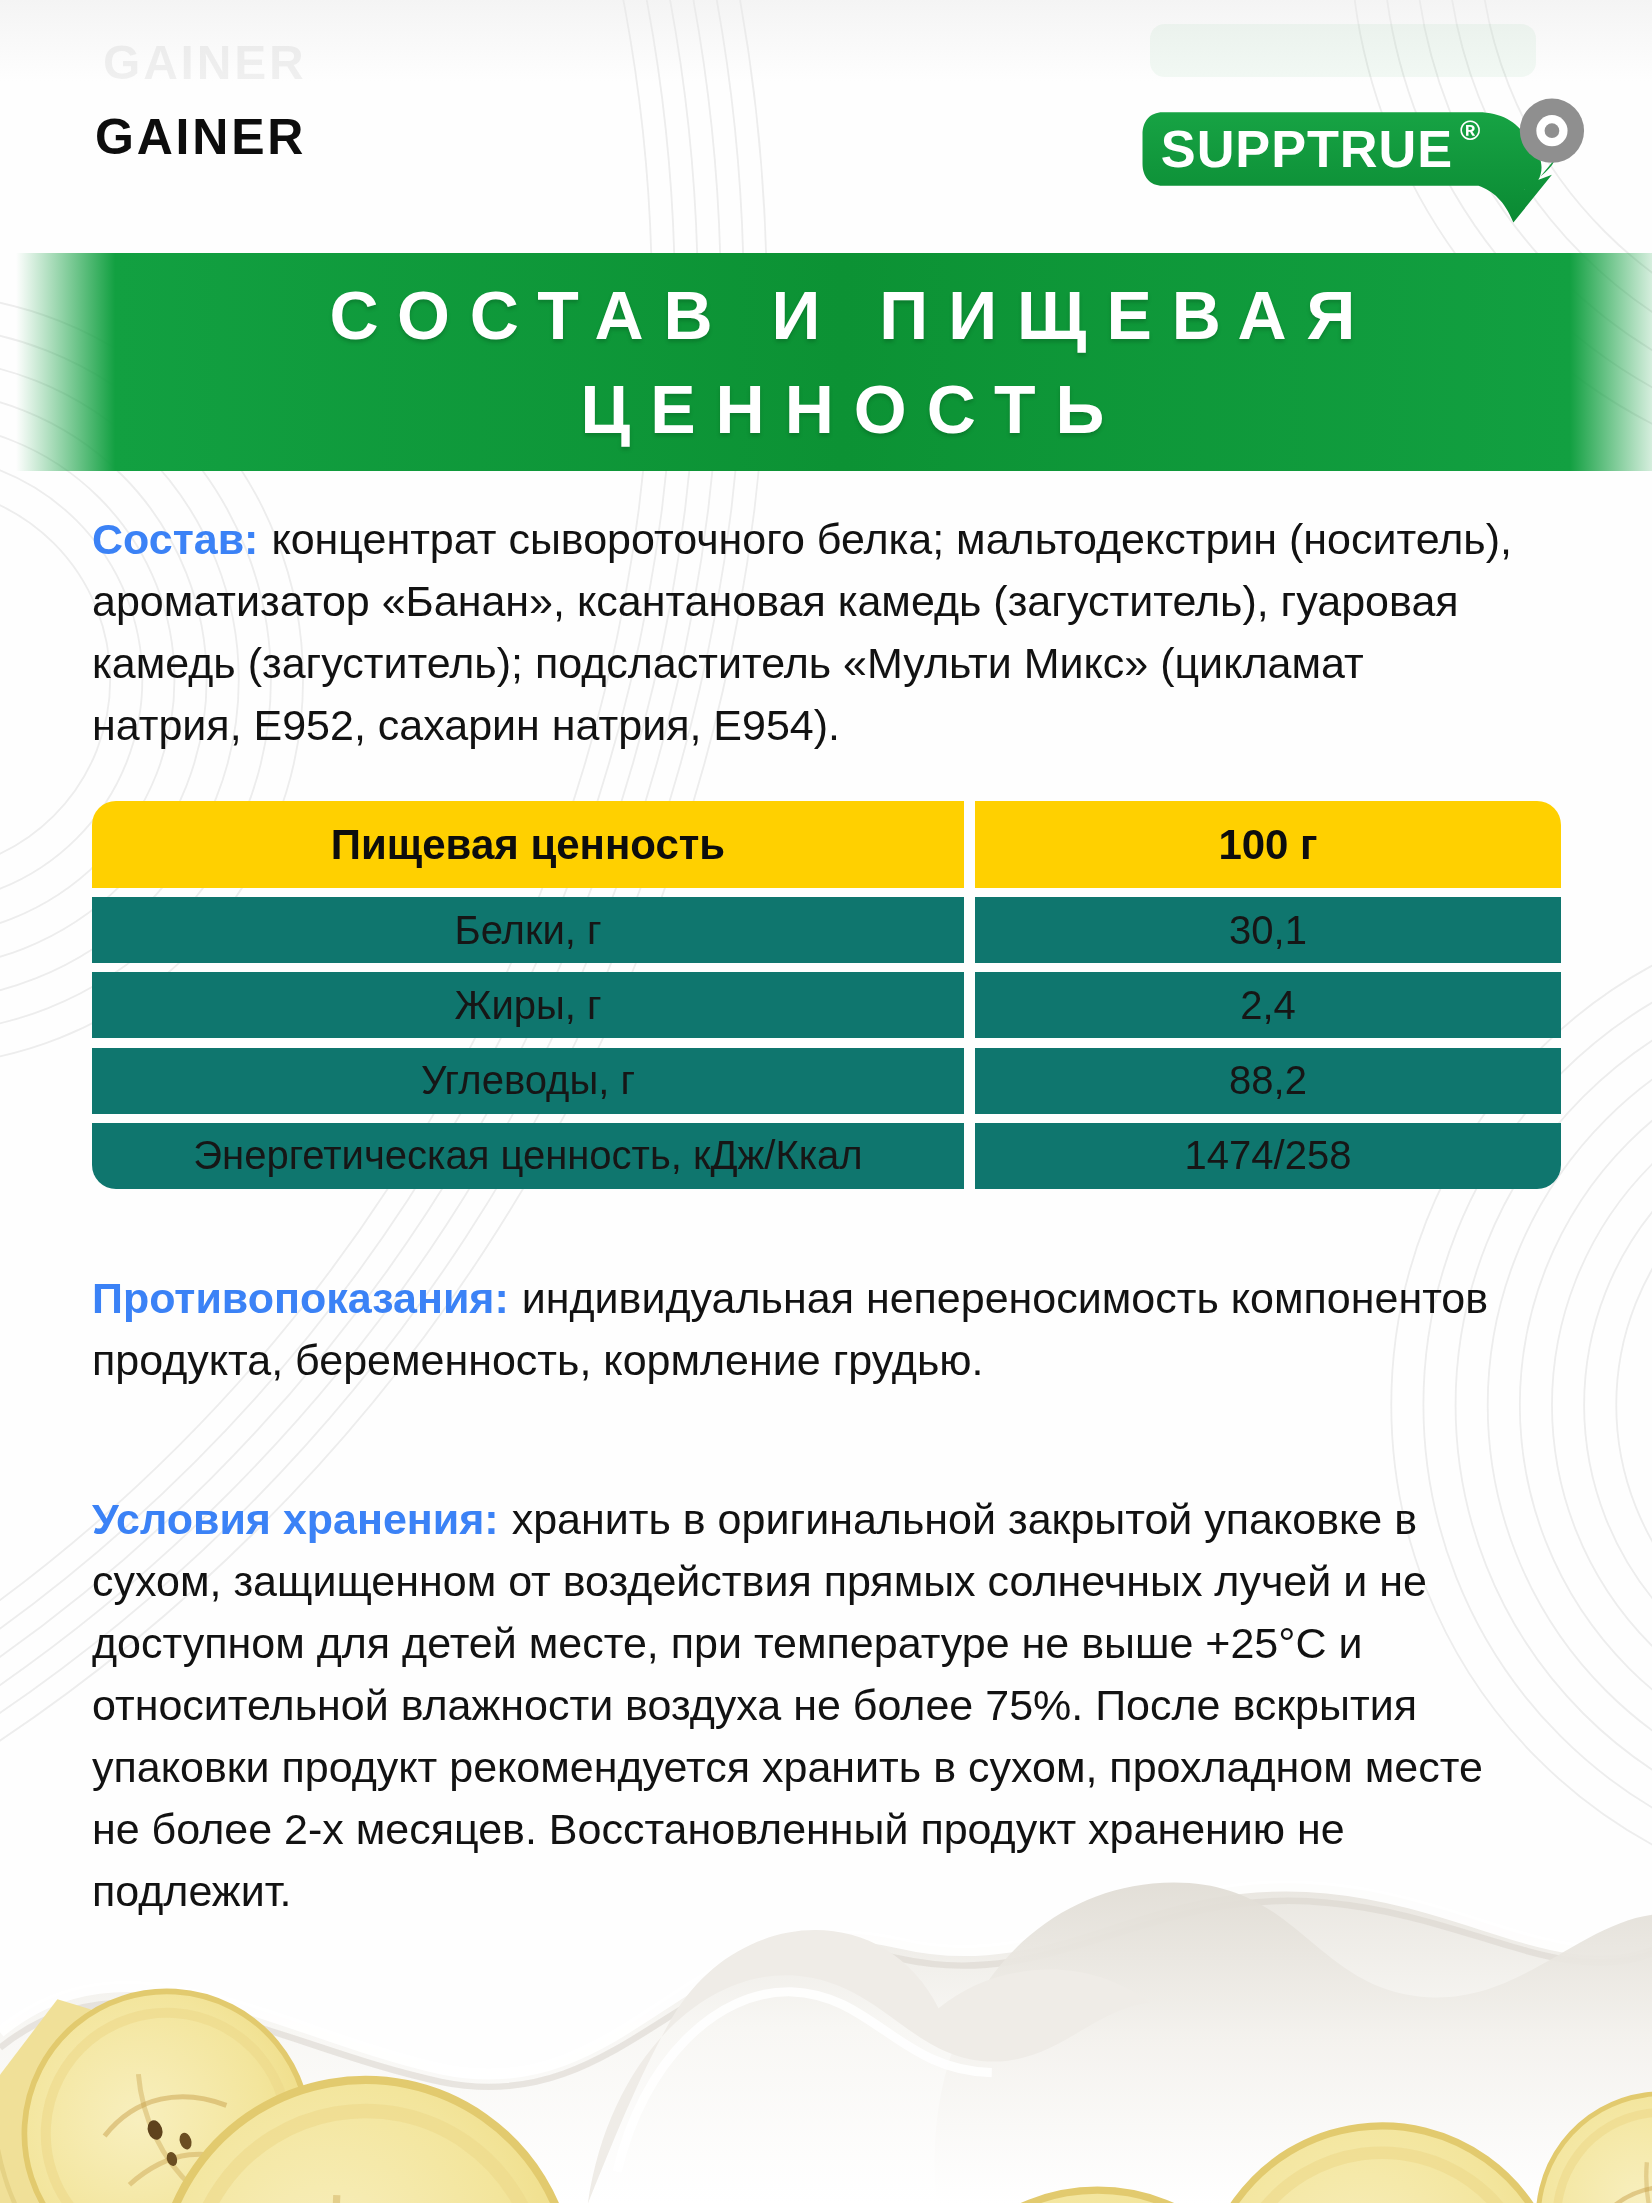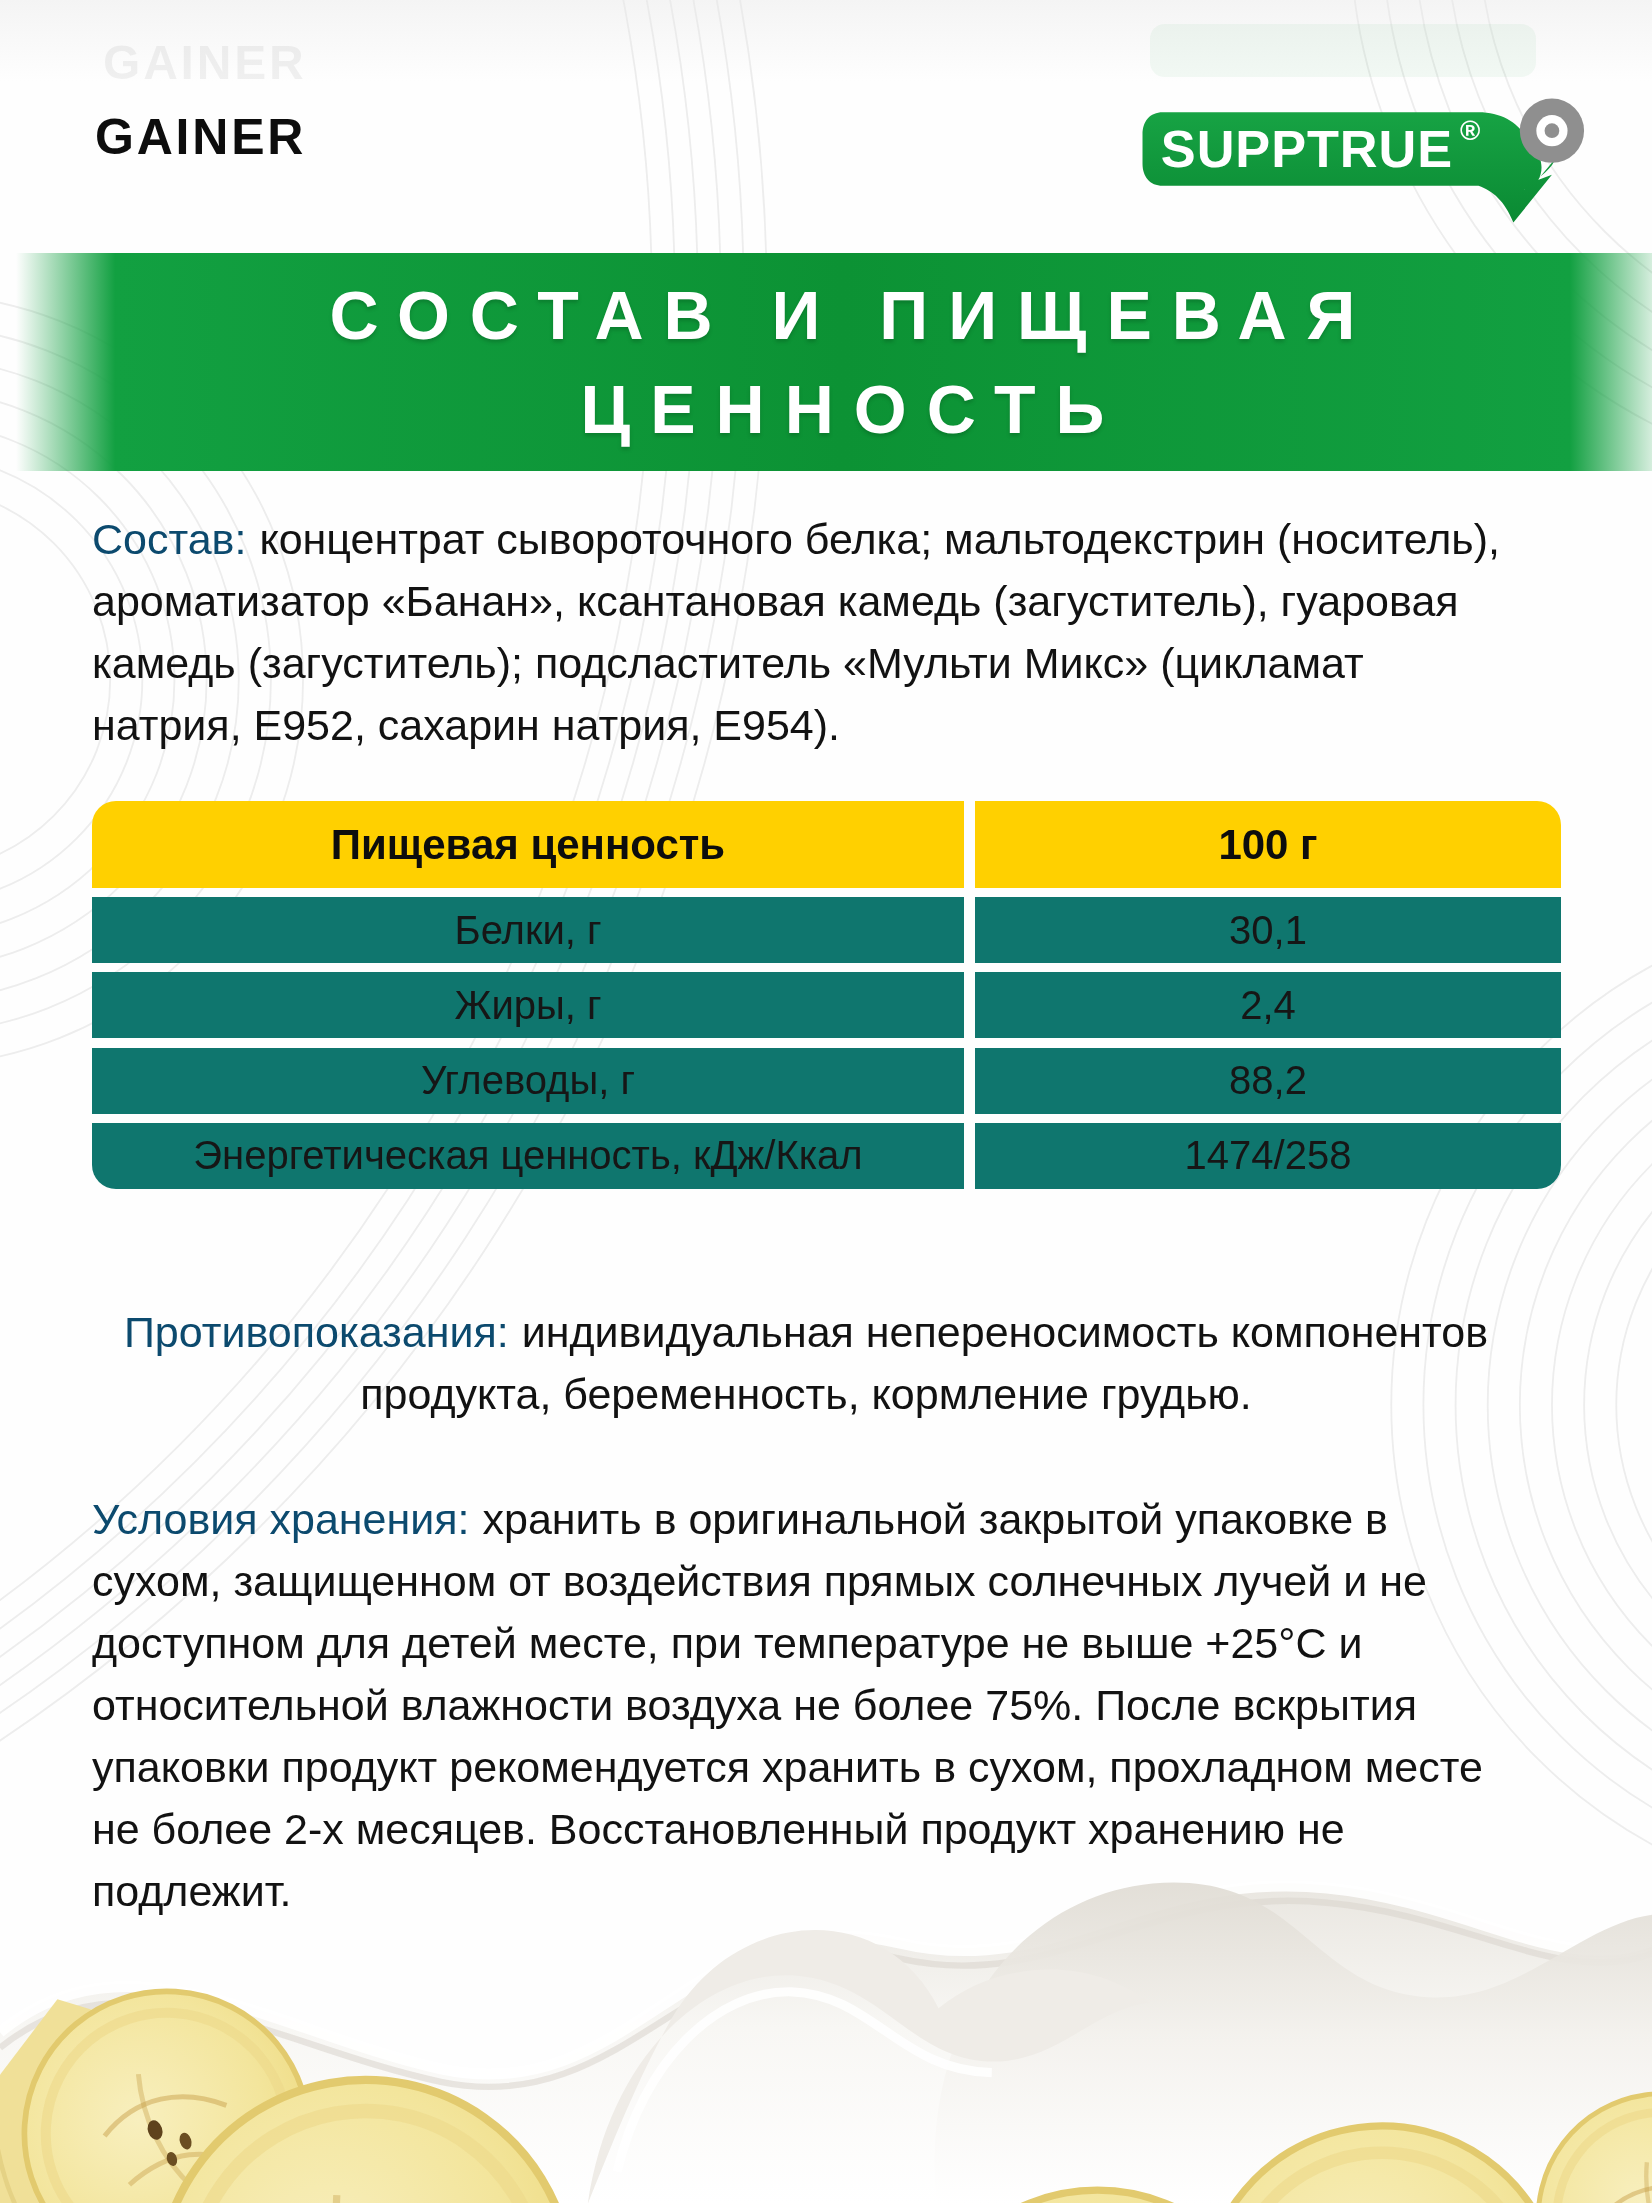--- a/index.html
+++ b/index.html
@@ -20,23 +20,23 @@
     letter-spacing:2.8px;color:#0d0d0d;}
   .logo{position:absolute;left:1137px;top:92px;width:459px;height:138px;}
   
   .banner{position:absolute;left:16px;top:253px;width:1653px;height:218px;
     background:linear-gradient(90deg,rgba(15,154,58,0) 0%,#12a041 6%,#0c9234 50%,#12a041 94%,rgba(15,154,58,0) 100%);}
   .banner-inner{padding-top:14.7px;text-align:center;}
   .banner-line{font-size:68px;line-height:94px;font-weight:bold;color:#ffffff;
     letter-spacing:20px;text-indent:20px;text-shadow:0 2.8px 3.7px rgba(0,60,20,.25);}
   
   .para{position:absolute;left:92px;width:1428px;font-size:43px;line-height:62px;color:#121212;}
-  .para-label{font-weight:normal;color:#0c4a6e;margin-right:13px;}
+  .para-label{font-weight:bold;color:#3b82f6;margin-right:13px;}
   .p-comp{top:508px;}
-  .p-contra{top:1301px;text-align:center;}
+  .p-contra{top:1267px;}
   .p-storage{top:1488px;}
   
   .ntable{position:absolute;left:92px;top:801px;width:1177px;
     display:grid;grid-template-columns:872px 586px;column-gap:11px;row-gap:9.2px;
     grid-template-rows:87px 66px 66px 66px 66px;}
   .cell{display:flex;align-items:center;justify-content:center;background:#0f766e;
     font-size:40px;color:#161616;}
   .cell.th{background:#ffd000;font-weight:bold;font-size:42px;color:#0d0d0d;}
   .tl{border-top-left-radius:24px;} .tr{border-top-right-radius:24px;}
   .bl{border-bottom-left-radius:24px;} .br{border-bottom-right-radius:24px;}

